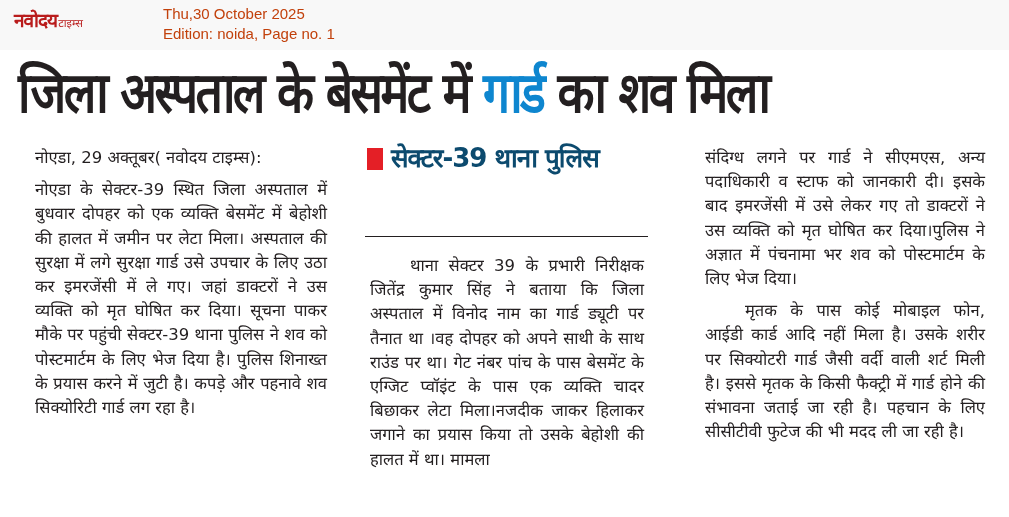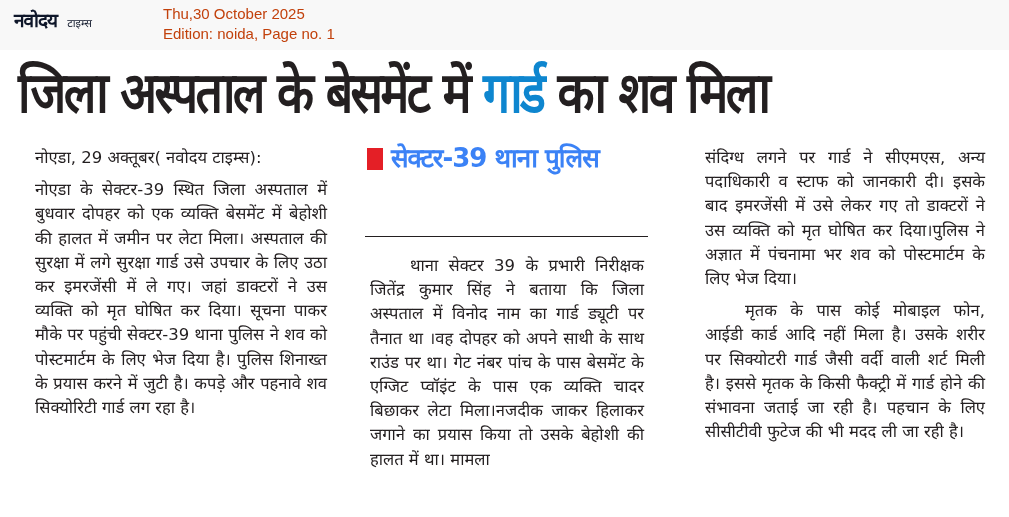--- a/index.html
+++ b/index.html
@@ -15,33 +15,33 @@
       position: absolute;
       left: 0; top: 0;
       width: 1009px; height: 50px;
       background: #f8f8f8;
     }
     .logo {
       position: absolute;
       left: 14px; top: 11px;
       display: flex;
       align-items: baseline;
-      color: #0f172a;
+      color: #b91c1c;
     }
     .logo-main {
       font-family: "DejaVu Sans", sans-serif;
       font-weight: bold;
       font-size: 19px;
       letter-spacing: -1px;
       line-height: 1;
     }
     .logo-sub {
       font-family: Liberation Sans, sans-serif;
       font-size: 11px;
-      margin-left: 10px;
+      margin-left: 1px;
       line-height: 1;
     }
     .meta {
       position: absolute;
       left: 163px; top: 4px;
       font-family: "Liberation Sans", sans-serif;
       font-size: 15px;
       line-height: 20px;
       color: #c2410c;
     }
@@ -77,21 +77,21 @@
     .col3 { left: 697px; top: 138px; width: 296px; }
     .subhead {
       position: absolute;
       left: 367px; top: 141px;
       width: 290px;
       font-family: "DejaVu Sans", sans-serif;
       font-weight: bold;
       font-size: 26px;
       line-height: 34px;
       letter-spacing: -1px;
-      color: #3b82f6;
+      color: #0c4a6e;
     }
     .subhead .bullet {
       display: inline-block;
       width: 16px; height: 22px;
       background: #e41f26;
       margin-right: 8px;
       vertical-align: -3px;
     }
     .subhead .line2 { padding-left: 27px; }
     .rule {

